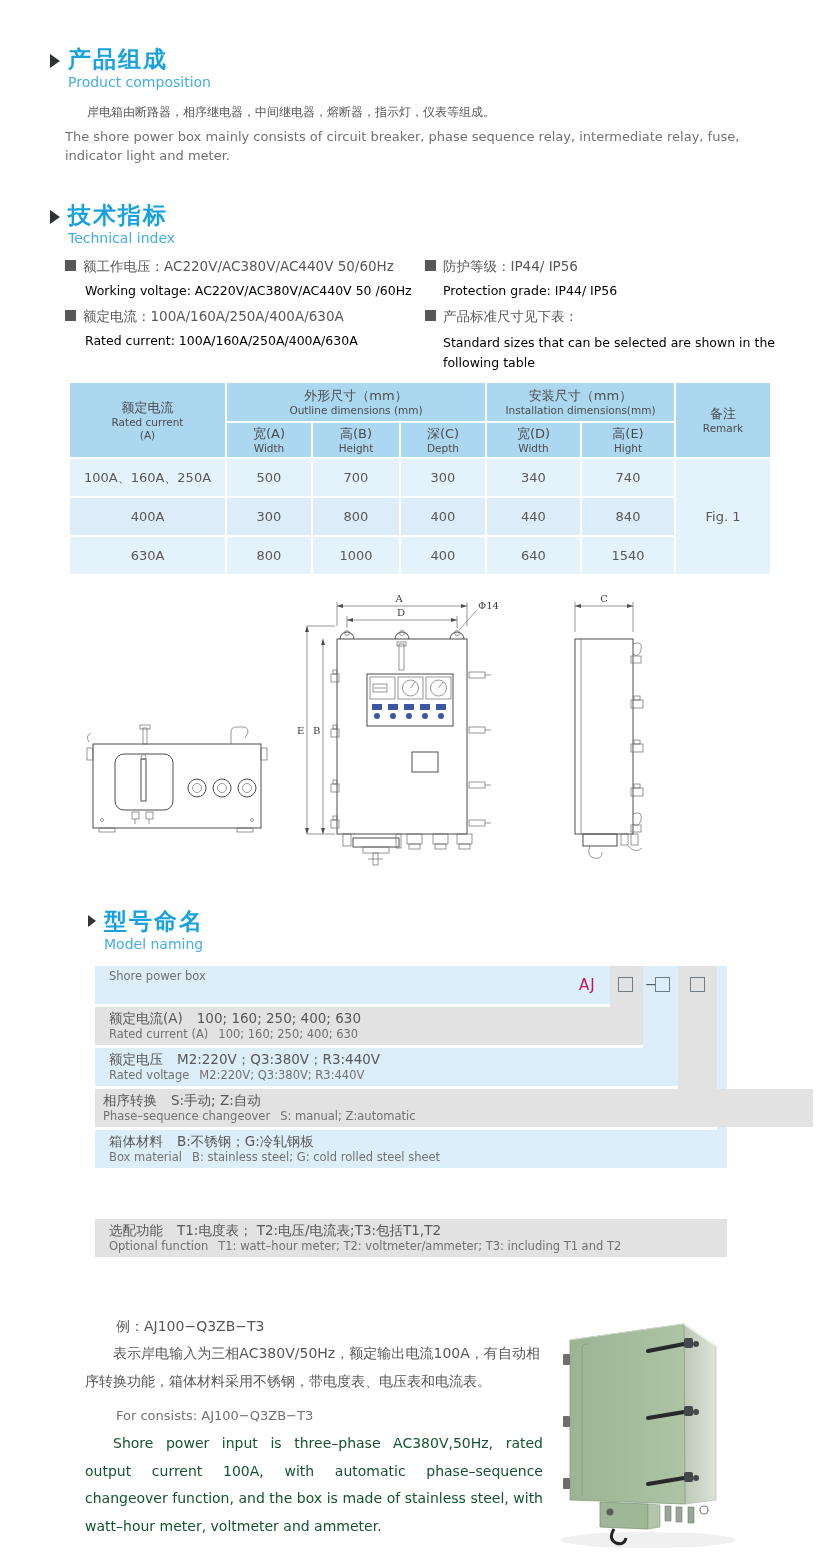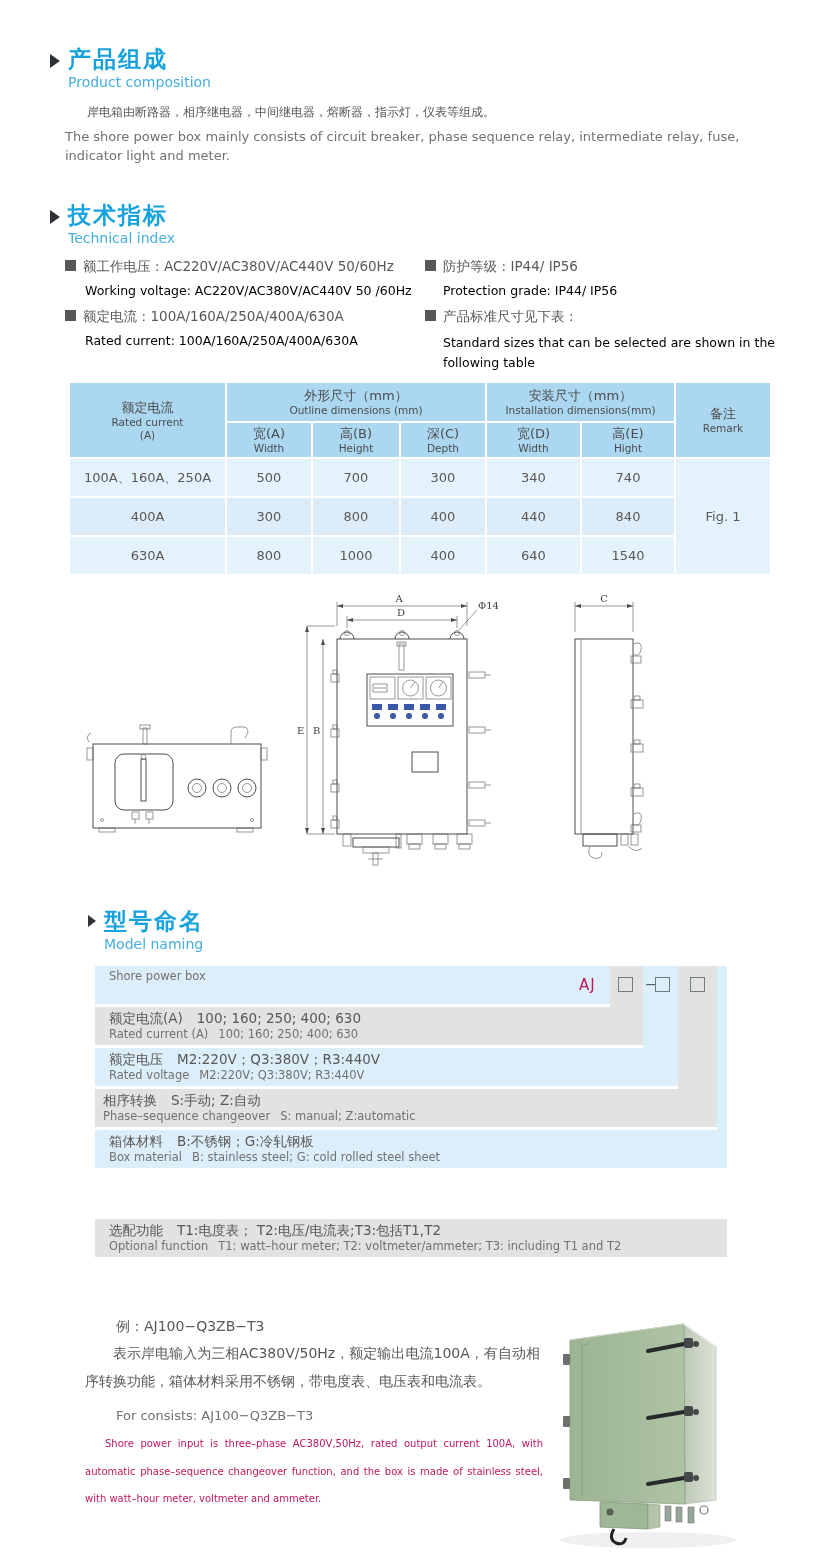--- a/index.html
+++ b/index.html
@@ -37,21 +37,21 @@
   .stair .row .l2 .lab{margin-right:10px;}
   .bg-blue{background:#dceef9;}
   .bg-gray{background:#e2e2e2;}
   .riser{position:absolute;top:0;}
   .code-box{position:absolute;top:11px;width:15px;height:15px;border:1.5px solid #6f7c84;box-sizing:border-box;}
   .code-dash{position:absolute;top:11px;font-size:14px;color:#4f5a61;line-height:15px;}
   .code-prefix{position:absolute;font-size:15px;color:#be185d;letter-spacing:1px;text-align:center;}
   
   .sel-example{font-size:14px;color:#595757;}
   .sel-body-cn{font-size:14px;color:#595757;line-height:27.5px;text-indent:2em;text-align:justify;}
-  .sel-body-en{font-size:10px;color:#be185d;line-height:27.5px;text-indent:2em;text-align:justify;}
+  .sel-body-en{font-size:14px;color:#14532d;line-height:27.5px;text-indent:2em;text-align:justify;}
   svg .ln{stroke:#4c4c4c;stroke-width:1;fill:none;}
   svg .thin{stroke:#6b6b6b;stroke-width:0.7;fill:none;}
   svg .dim-t{font-size:10px;fill:#3c3c3c;font-family:"DejaVu Serif","Liberation Serif",serif;}
 </style>
 </head>
 <body>
 
 <div class="page">
 
   <div class="abs sec-head" style="left:50px;top:46px;">
@@ -346,21 +346,21 @@
       <div class="l2"><span class="lab">Shore power box</span></div>
     </div>
     <div class="row bg-gray" style="top:41px;width:548px;">
       <div class="l1"><span class="lab">额定电流(A)</span><span>100; 160; 250; 400; 630</span></div>
       <div class="l2"><span class="lab">Rated current (A)</span><span>100; 160; 250; 400; 630</span></div>
     </div>
     <div class="row bg-blue" style="top:82px;width:583px;">
       <div class="l1"><span class="lab">额定电压</span><span>M2:220V；Q3:380V；R3:440V</span></div>
       <div class="l2"><span class="lab">Rated voltage</span><span>M2:220V;  Q3:380V;  R3:440V</span></div>
     </div>
-    <div class="row bg-gray" style="top:123px;width:622px;padding-left:8px;">
+    <div class="row bg-gray" style="top:123px;width:718px;padding-left:8px;">
       <div class="l1"><span class="lab">相序转换</span><span>S:手动; Z:自动</span></div>
       <div class="l2"><span class="lab">Phase–sequence changeover</span><span>S: manual;  Z:automatic</span></div>
     </div>
     <div class="row bg-blue" style="top:164px;width:632px;">
       <div class="l1"><span class="lab">箱体材料</span><span>B:不锈钢；G:冷轧钢板</span></div>
       <div class="l2"><span class="lab">Box material</span><span>B: stainless steel; G: cold rolled steel sheet</span></div>
     </div>
     <div class="row bg-gray" style="top:205px;width:632px;margin-top:48px;">
       <div class="l1"><span class="lab">选配功能</span><span>T1:电度表； T2:电压/电流表;T3:包括T1,T2</span></div>
       <div class="l2"><span class="lab">Optional function</span><span>T1: watt–hour meter; T2: voltmeter/ammeter; T3: including T1 and T2</span></div>

